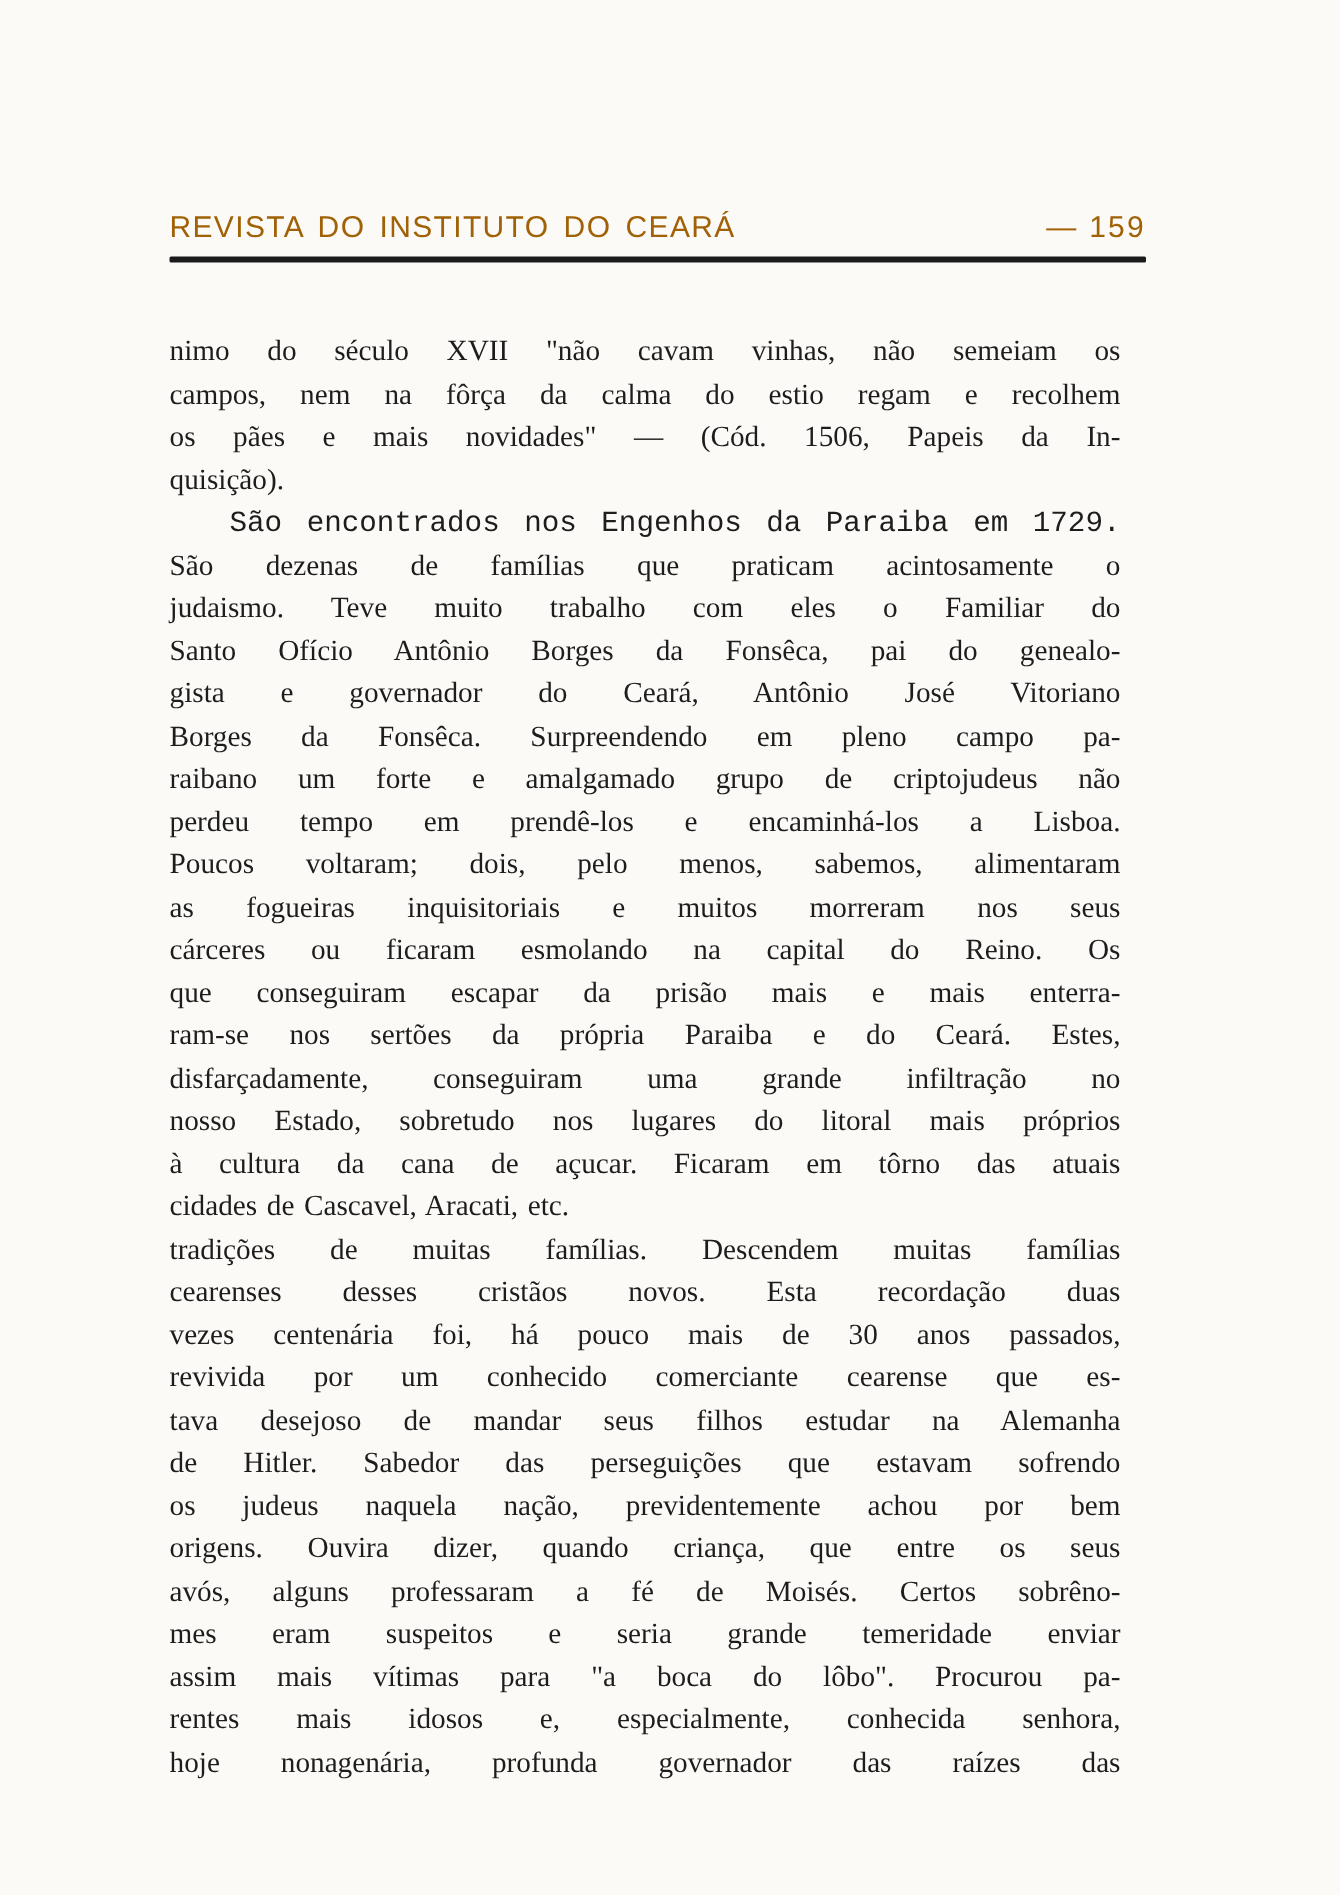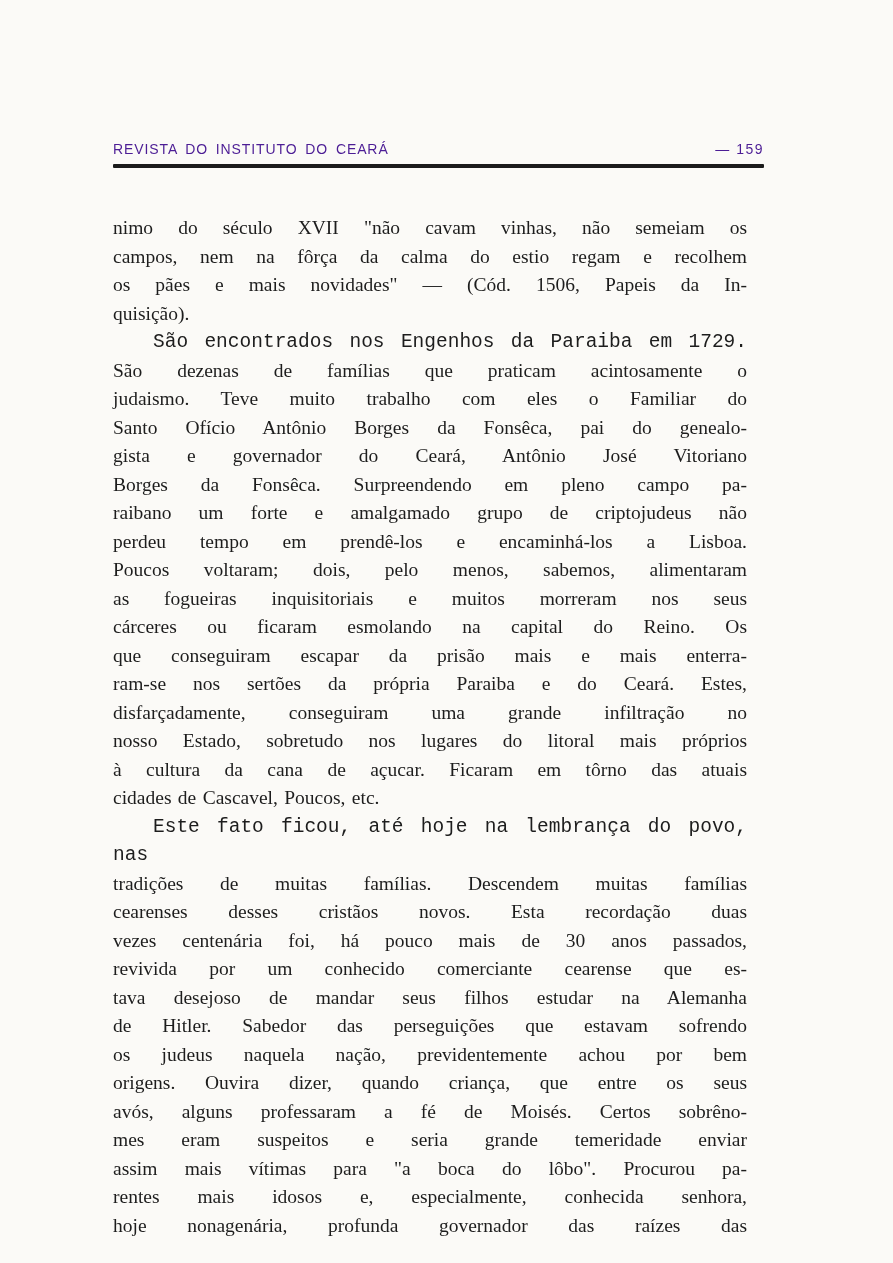--- a/index.html
+++ b/index.html
@@ -18,23 +18,23 @@
     height: 1263px;
     padding: 141px 0 0 113px;
     color: #1c1c1c;
   }
   .page-header {
     width: 651px;
     display: flex;
     justify-content: space-between;
     align-items: baseline;
     font-family: "Liberation Sans", sans-serif;
-    font-size: 14px;
+    font-size: 20px;
     letter-spacing: 0.9px;
-    color: #4c1d95;
+    color: #a16207;
   }
   .journal-title {
     word-spacing: 3px;
   }
   .page-number {
     letter-spacing: 1.5px;
     text-align: right;
   }
   .header-rule {
     width: 651px;
@@ -94,24 +94,23 @@
         <div class="line">raibano um forte e amalgamado grupo de criptojudeus não</div>
         <div class="line">perdeu tempo em prendê-los e encaminhá-los a Lisboa.</div>
         <div class="line">Poucos voltaram; dois, pelo menos, sabemos, alimentaram</div>
         <div class="line">as fogueiras inquisitoriais e muitos morreram nos seus</div>
         <div class="line">cárceres ou ficaram esmolando na capital do Reino. Os</div>
         <div class="line">que conseguiram escapar da prisão mais e mais enterra-</div>
         <div class="line">ram-se nos sertões da própria Paraiba e do Ceará. Estes,</div>
         <div class="line">disfarçadamente, conseguiram uma grande infiltração no</div>
         <div class="line">nosso Estado, sobretudo nos lugares do litoral mais próprios</div>
         <div class="line">à cultura da cana de açucar. Ficaram em tôrno das atuais</div>
-        <div class="line last">cidades de Cascavel, Poucos, etc.</div>
+        <div class="line last">cidades de Cascavel, Aracati, etc.</div>
       </div>
       <div class="paragraph">
-        <div class="line indent">Este fato ficou, até hoje na lembrança do povo, nas</div>
         <div class="line">tradições de muitas famílias. Descendem muitas famílias</div>
         <div class="line">cearenses desses cristãos novos. Esta recordação duas</div>
         <div class="line">vezes centenária foi, há pouco mais de 30 anos passados,</div>
         <div class="line">revivida por um conhecido comerciante cearense que es-</div>
         <div class="line">tava desejoso de mandar seus filhos estudar na Alemanha</div>
         <div class="line">de Hitler. Sabedor das perseguições que estavam sofrendo</div>
         <div class="line">os judeus naquela nação, previdentemente achou por bem</div>
         <div class="line">origens. Ouvira dizer, quando criança, que entre os seus</div>
         <div class="line">avós, alguns professaram a fé de Moisés. Certos sobrêno-</div>
         <div class="line">mes eram suspeitos e seria grande temeridade enviar</div>

